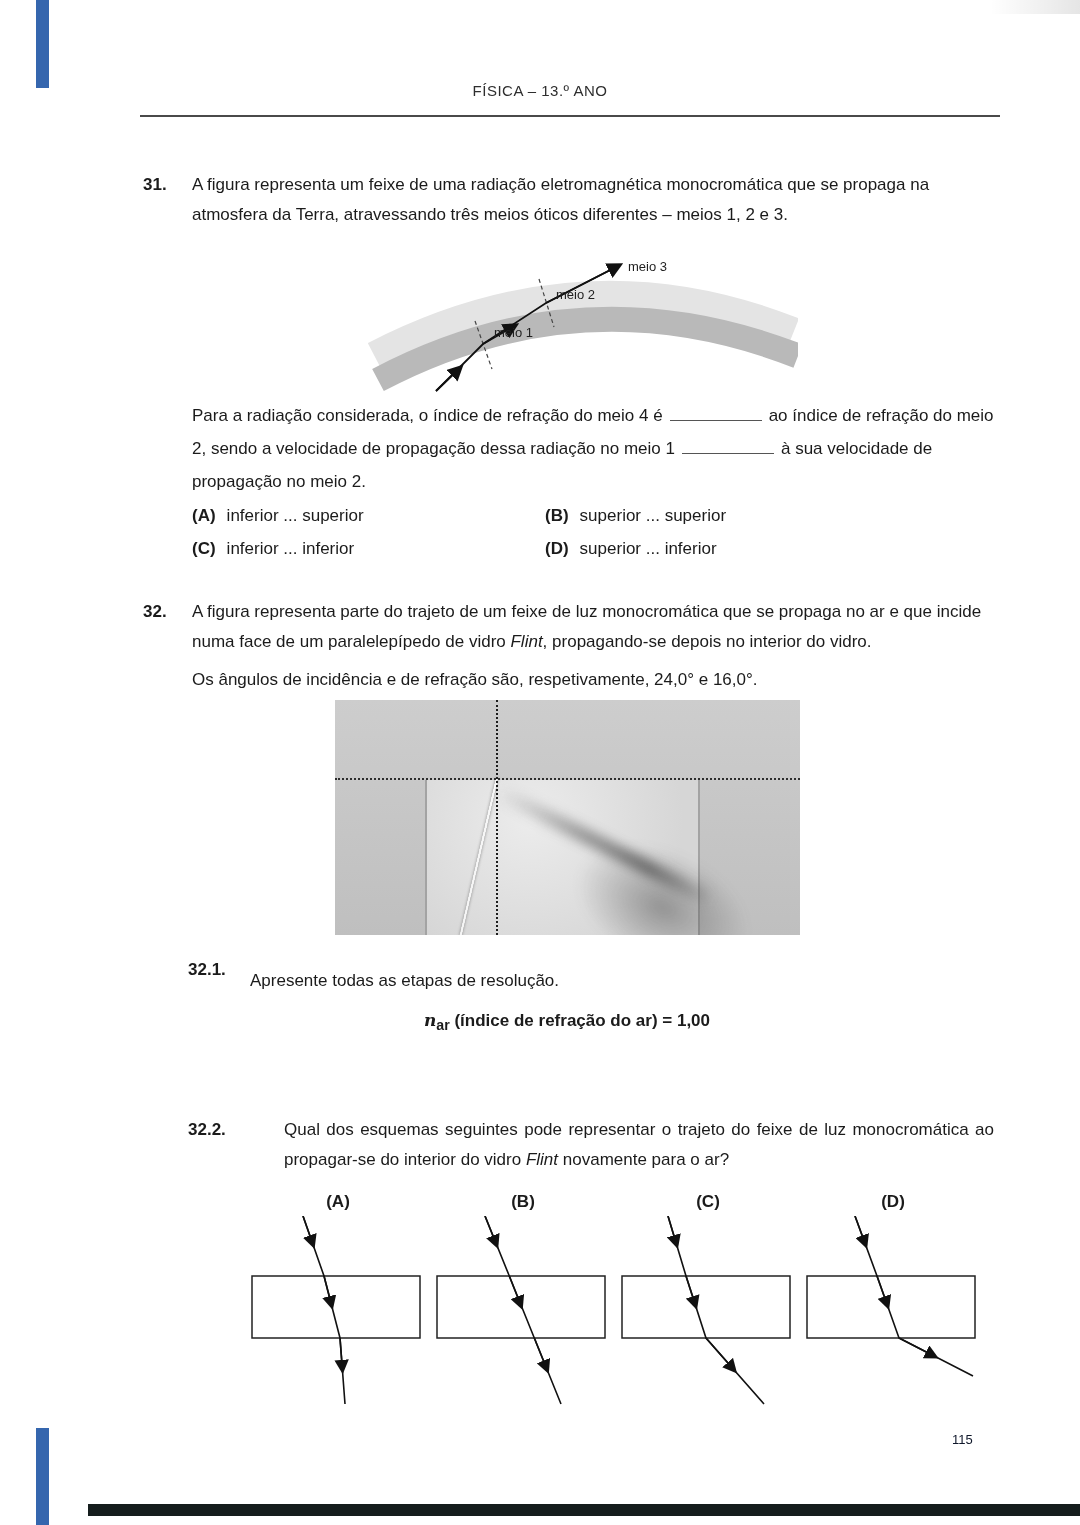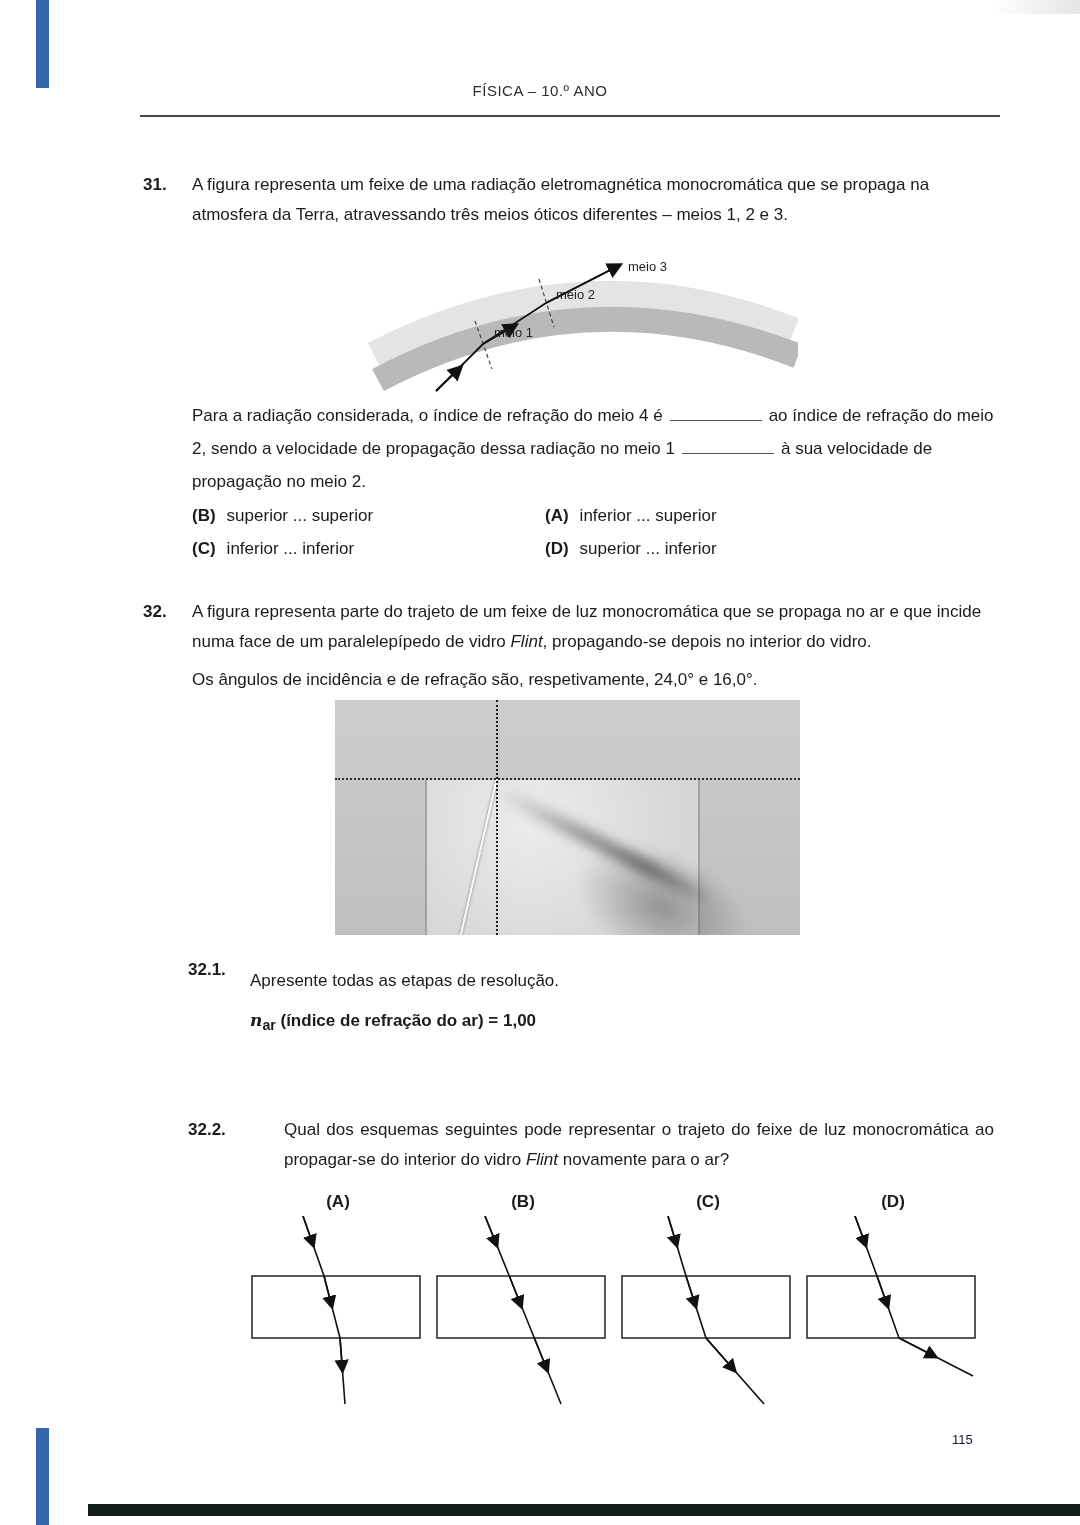--- a/index.html
+++ b/index.html
@@ -60,21 +60,21 @@
                  background:rgba(250,250,250,0.85); box-shadow:0 0 3px rgba(110,110,110,0.9);
                  transform:rotate(13deg); transform-origin:top center; }
 
   
   .sub { position:absolute; display:flex; left:188px; width:806px; font-size:17px; line-height:1.78; }
   .subnum { width:62px; flex-shrink:0; font-weight:bold; }
   .subbody { flex:1; text-align:justify; }
   .sub321 { top:955px; }
   .sub322 { top:1115px;gap:34px; }
   .instruction { margin-top:11px; text-align:left; }
-  .formula { margin-top:9px; padding-right:110px; font-weight:bold; }
+  .formula { margin-top:9px; text-align:center; padding-right:110px; font-weight:bold; }
   .math { font-family:"DejaVu Serif", serif; font-style:italic; }
   .math-sub { font-weight:bold; }
 
   
   .diagrams { position:absolute; left:248px; top:1192px; display:flex; gap:5px; }
   .diag { width:180px; }
   .diag-label { text-align:center; font-weight:bold; font-size:17px; margin-bottom:4px; }
   .diag svg { display:block; }
 
   .pageno { position:absolute; left:952px; top:1432px; font-size:13px; color:#0f172a; }
@@ -82,21 +82,21 @@
 </head>
 <body>
 
 <div class="page">
 
   <div class="strip-top"></div>
   <div class="strip-bottom"></div>
   <div class="bottom-bar"></div>
   <div class="corner-smudge"></div>
 
-  <div class="header-title">FÍSICA – 10.º ANO</div>
+  <div class="header-title">FÍSICA – 13.º ANO</div>
   <div class="header-rule"></div>
 
   <section class="q q31">
     <div class="qnum">31.</div>
     <div class="qbody">A figura representa um feixe de uma radiação eletromagnética monocromática que se propaga na atmosfera da Terra, atravessando três meios óticos diferentes – meios 1, 2 e 3.</div>
   </section>
 
   <figure class="fig-atm">
     <svg width="430" height="152" viewBox="0 0 430 152">
       <defs>
@@ -115,24 +115,24 @@
       <text class="svg-label" x="126" y="96">meio 1</text>
       <text class="svg-label" x="188" y="58">meio 2</text>
       <text class="svg-label" x="260" y="30">meio 3</text>
     </svg>
   </figure>
 
   <p class="cloze"><span>Para a radiação considerada, o índice de refração do meio 4 é</span><span class="blank"></span><span>ao índice de refração do meio 2, sendo a velocidade de propagação dessa radiação no meio 1</span><span class="blank"></span><span>à sua velocidade de propagação no meio 2.</span></p>
 
   <div class="opts">
     <div class="opt">
+      <b class="optkey">(A)</b><span>inferior ... superior</span>
+    </div>
+    <div class="opt">
       <b class="optkey">(B)</b><span>superior ... superior</span>
-    </div>
-    <div class="opt">
-      <b class="optkey">(A)</b><span>inferior ... superior</span>
     </div>
     <div class="opt">
       <b class="optkey">(C)</b><span>inferior ... inferior</span>
     </div>
     <div class="opt">
       <b class="optkey">(D)</b><span>superior ... inferior</span>
     </div>
   </div>
 
   <section class="q q32">

